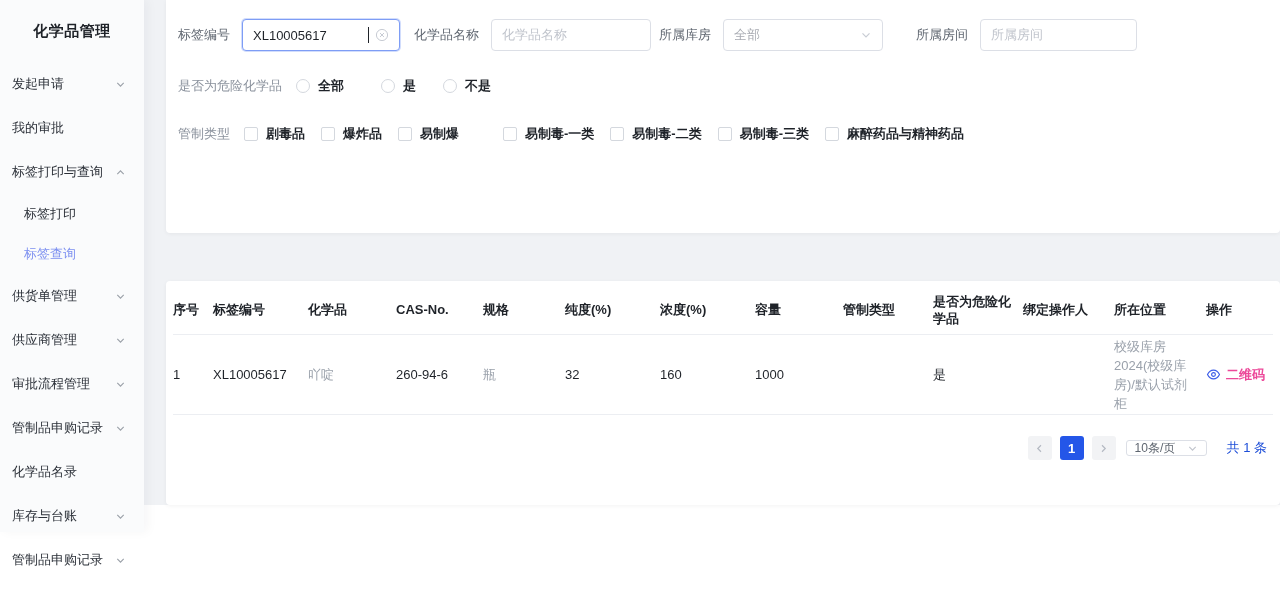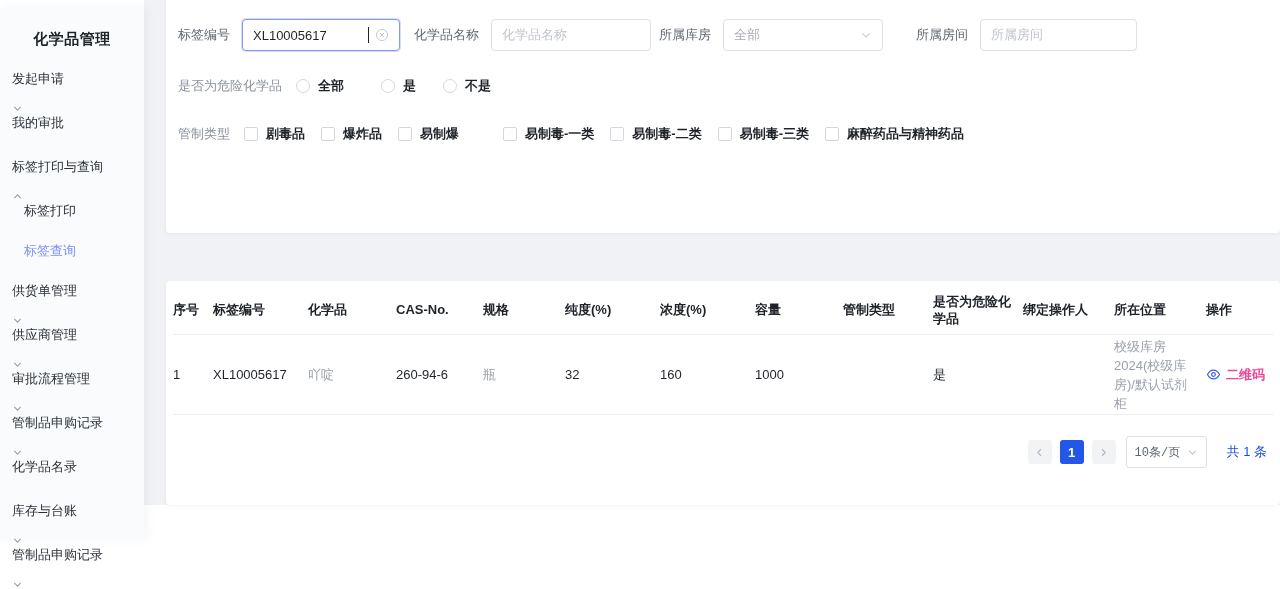--- a/index.html
+++ b/index.html
@@ -11,29 +11,28 @@
     color: #1f2329;
     background: #ffffff;
     overflow: hidden;
   }
   
   .sidebar {
     position: absolute; left:0; top:0; width:144px; height:532px;
     background:#fafbfc;
     box-shadow: 4px 0 10px rgba(31,35,41,.04);
     z-index: 3;
-    margin-top: 8px;
   }
   .sb-title {
     height:62px; display:flex; align-items:center; justify-content:center;
     font-weight:700; font-size:15px; color:#1f2329; letter-spacing:.5px;
   }
   .sb-item {
-    height:44px; display:flex; align-items:flex-start; justify-content:space-between;
-    padding:0 18px 0 12px; color:#2b3038; cursor:pointer;flex-direction:column;
+    height:44px; display:flex; align-items:center; justify-content:space-between;
+    padding:0 18px 0 12px; color:#2b3038; cursor:pointer;
   }
   .sb-item.sub { height:40px; padding-left:24px; }
   .sb-item.active { color:#7d90f0; }
   .sb-item .chev { color:#9aa0a8; display:flex; }
   .chev svg { display:block; }
   .chev.up svg { transform: rotate(180deg); }
   
   .main-bg { position:absolute; left:144px; top:0; width:1136px; height:505px; background:#f0f2f5; }
   .card {
     position:absolute; background:#fff; border-radius:4px;
@@ -79,23 +78,23 @@
   .trow { height:80px; border-bottom:1px solid #eceef2; }
   .td { display:flex; align-items:center; padding-right:10px; line-height:19px; color:#1f2329; }
   .td.grey { color:#9aa1ab; }
   .td .link { color:#ec4899; font-weight:600; display:flex; align-items:center; gap:5px; cursor:pointer; }
   
   .pager { position:absolute; right:13px; top:155px; display:flex; align-items:center; gap:8px; }
   .pg-btn { width:24px; height:24px; background:#f2f3f5; border:none; border-radius:3px;
             display:flex; align-items:center; justify-content:center; color:#b4b9c2; cursor:pointer; }
   .pg-page { width:24px; height:24px; background:#2456e8; color:#fff; border-radius:3px;
              display:flex; align-items:center; justify-content:center; font-weight:700; cursor:pointer; }
-  .pg-size { width:81px; height:32px; border:1px solid #dcdfe6; border-radius:3px; background:#fff;
+  .pg-size { width:81px; height:16px; border:1px solid #dcdfe6; border-radius:3px; background:#fff;
              display:flex; align-items:center; justify-content:space-between; padding:0 8px;
-             color:#5f6670; font-size:12px; cursor:pointer; margin-left:2px;font-family:Liberation Mono, monospace; }
+             color:#5f6670; font-size:12px; cursor:pointer; margin-left:2px; }
   .pg-total { color:#1d4ed8; margin-left:12px; white-space:nowrap; }
 </style>
 </head>
 <body>
 
 <aside class="sidebar">
   <div class="sb-title">化学品管理</div>
 
   <div class="sb-item">
     <span>发起申请</span>

